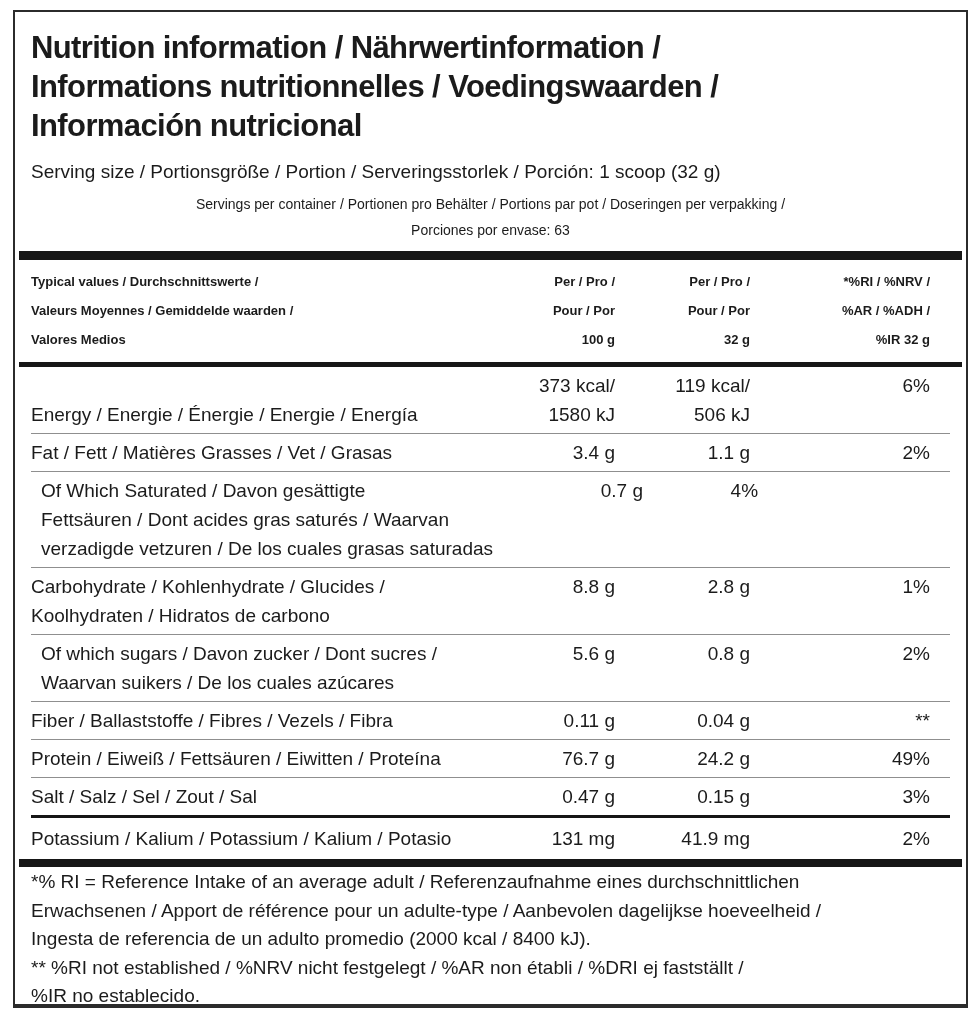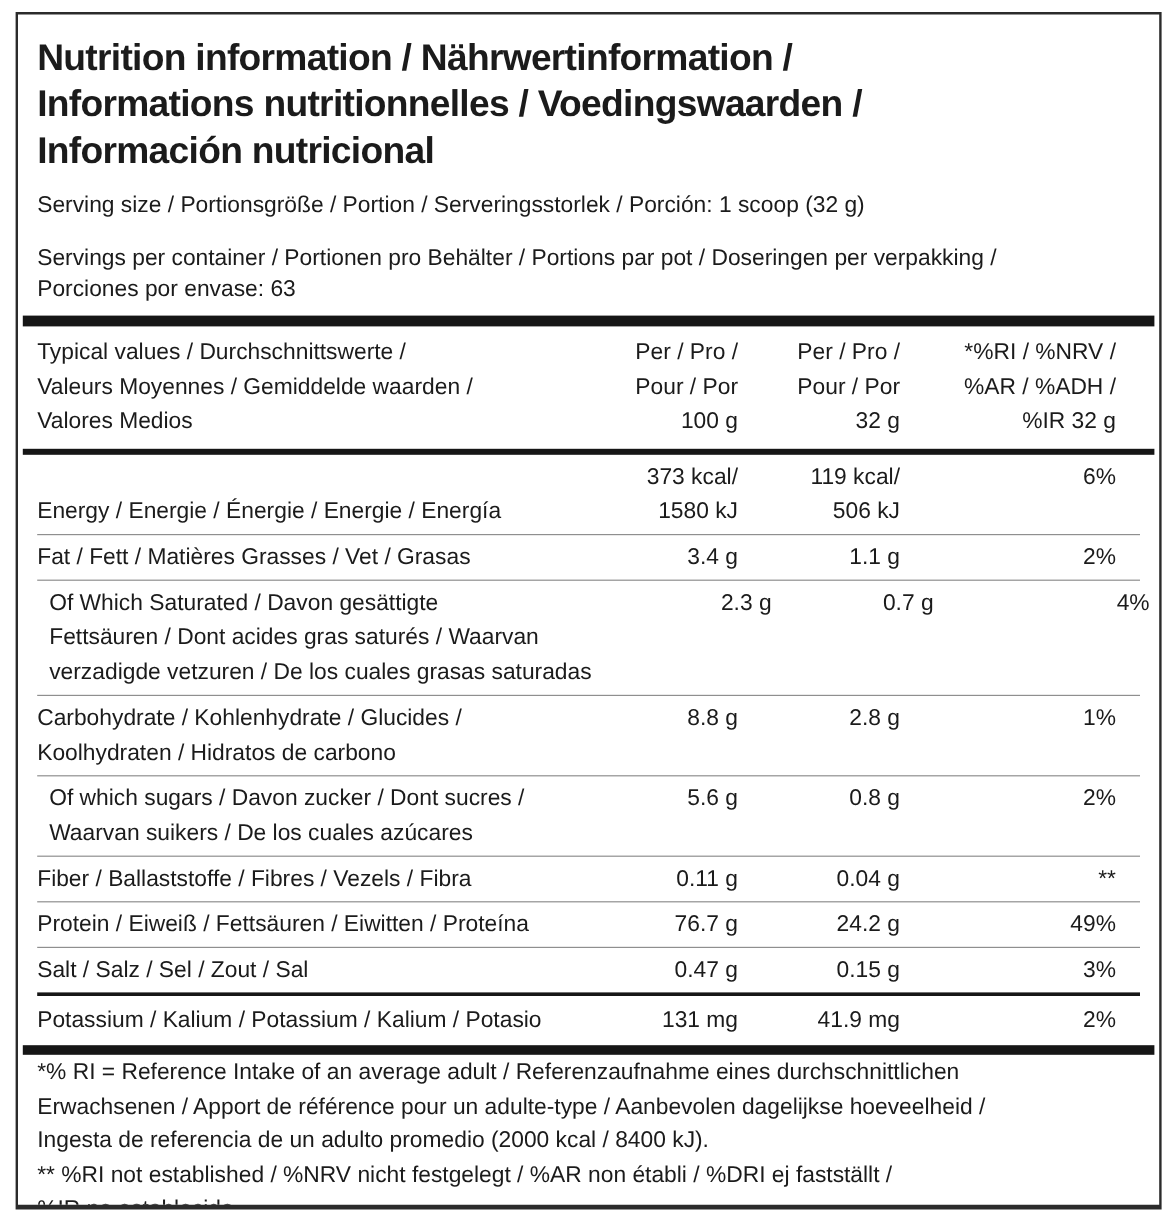--- a/index.html
+++ b/index.html
@@ -28,35 +28,35 @@
 
   .title {
     margin-top: 16px;
     font-size: 31px;
     line-height: 39px;
     font-weight: bold;
     letter-spacing: -0.6px;
     white-space: pre-line;
   }
   .serving { margin-top: 14px; font-size: 19px; line-height: 26px; }
-  .servings-container { margin-top: 18px; font-size: 19px; line-height: 26px; white-space: pre-line; }
+  .servings-container { margin-top: 6px; font-size: 14px; line-height: 26px; white-space: pre-line; text-align: center; }
 
   .bar { background: #161616; margin-left: -12px; margin-right: -12px; }
   .bar-top { height: 9px; margin-top: 8px; }
   .bar-mid { height: 5px; }
   .bar-bottom { height: 8px; }
 
   .grid {
     display: grid;
     grid-template-columns: 1fr 150px 135px 200px;
     align-items: start;
   }
   .thead {
-    font-weight: normal;
-    font-size: 19px;
+    font-weight: bold;
+    font-size: 13px;
     line-height: 29px;
     padding: 7px 0 8px 0;
   }
   .thead .c { white-space: pre-line; }
   .c-num { text-align: right; }
   .c-ri  { text-align: right; padding-right: 20px; }
 
   .row {
     font-size: 19px;
     line-height: 29px;
@@ -118,21 +118,20 @@
       <div class="cell-label">Fat / Fett / Matières Grasses / Vet / Grasas</div>
       <div class="c-num">3.4 g</div>
       <div class="c-num">1.1 g</div>
       <div class="c-ri">2%</div>
     </div>
 
     <div class="grid row row-sub">
       <div class="cell-label">Of Which Saturated / Davon gesättigte
 Fettsäuren / Dont acides gras saturés / Waarvan
 verzadigde vetzuren / De los cuales grasas saturadas</div>
-      <div class="c-num">2.3 g</div>
       <div class="c-num">0.7 g</div>
       <div class="c-ri">4%</div>
     </div>
 
     <div class="grid row">
       <div class="cell-label">Carbohydrate / Kohlenhydrate / Glucides /
 Koolhydraten / Hidratos de carbono</div>
       <div class="c-num">8.8 g</div>
       <div class="c-num">2.8 g</div>
       <div class="c-ri">1%</div>

